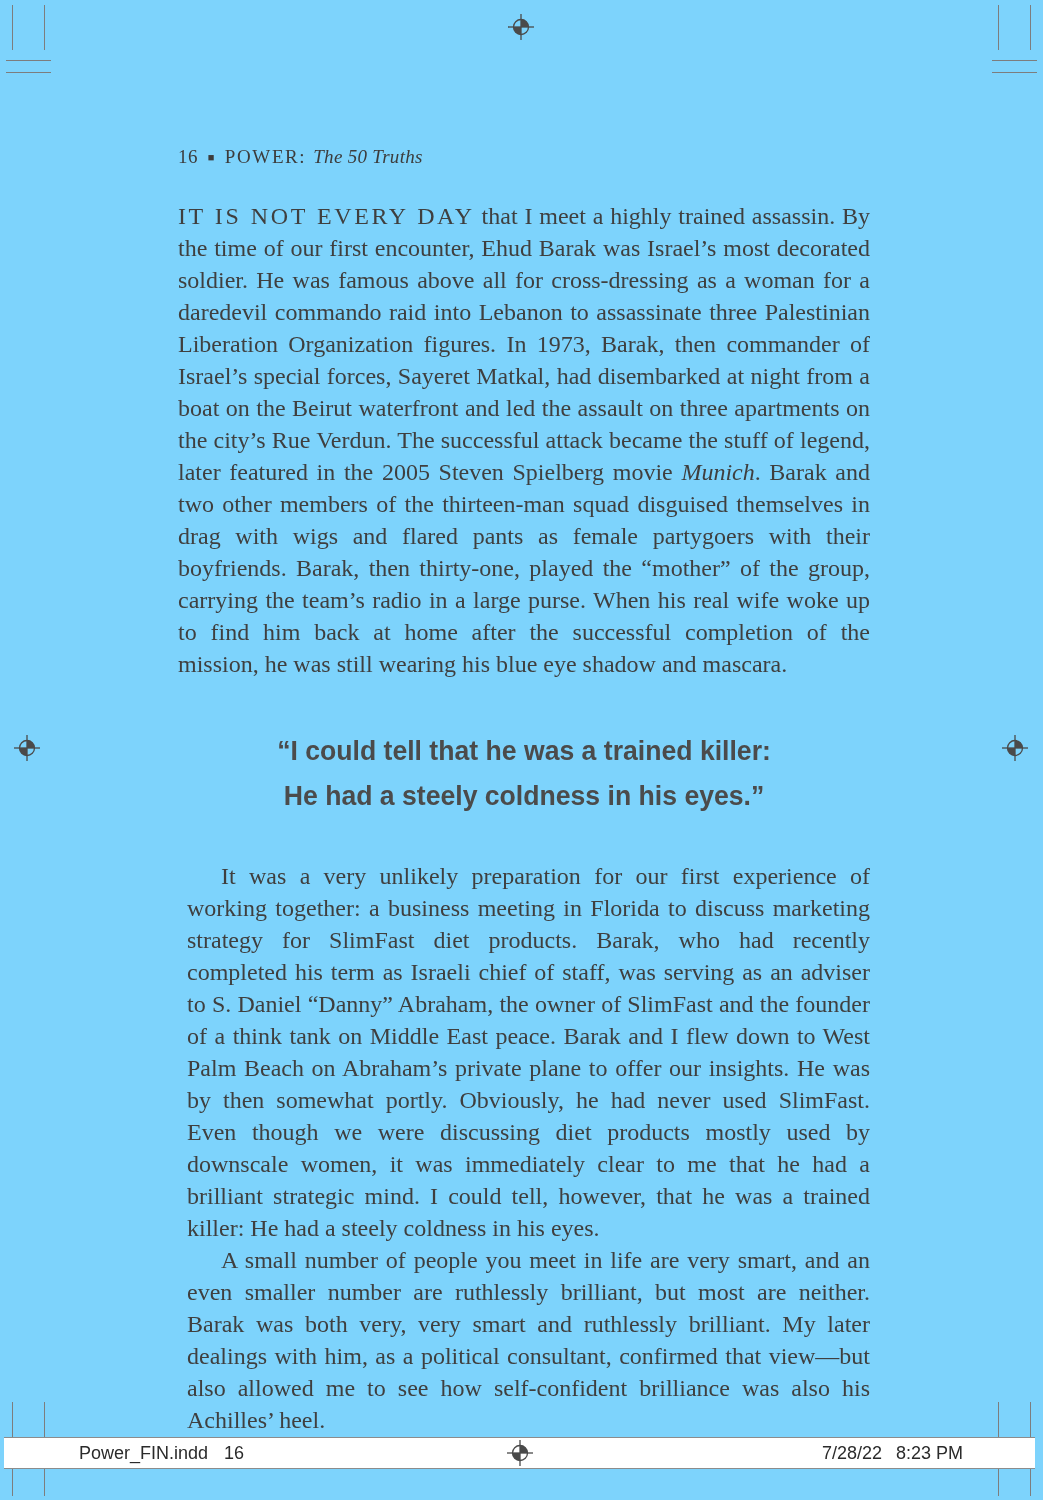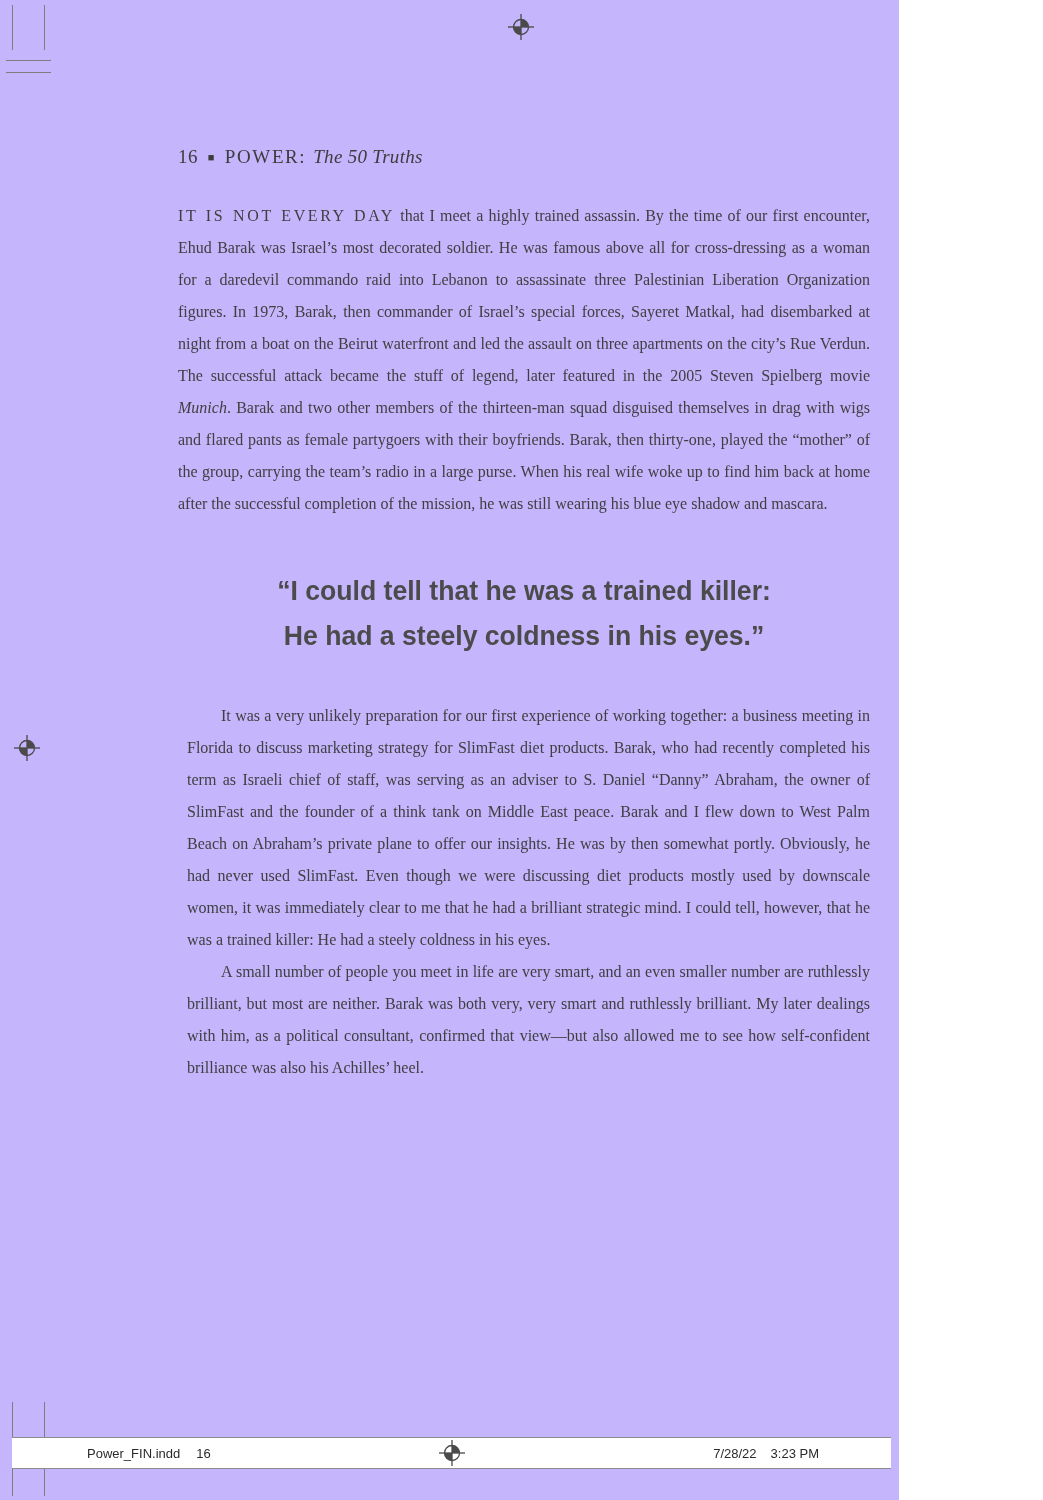--- a/index.html
+++ b/index.html
@@ -1,19 +1,19 @@
 <!DOCTYPE html>
 <html><head>
 <meta charset="utf-8">
 <style>
   html, body { margin:0; padding:0; background:#ffffff; }
   .page {
     position:relative;
-    width:899px; height:1500px;
-    background:#c4b5fd;
+    width:1043px; height:1500px;
+    background:#7dd3fc;
     overflow:hidden;
     font-family:"Liberation Serif", serif;
   }
 
   
   .mark { position:absolute; background:#7d7d7d; z-index:1; }
 
   
   .regmark { position:absolute; width:26px; height:26px; z-index:1; }
 
@@ -24,46 +24,46 @@
   }
   .running-header {
     font-size:19px; color:#3c3c3c; margin:0 0 32px 0;
     letter-spacing:0.4px; white-space:nowrap;
   }
   .running-header .sq { font-size:11px; vertical-align:2px; margin:0 10px; }
   .running-header .title { letter-spacing:1.6px; }
   .running-header .subtitle { font-style:italic; letter-spacing:0.3px; margin-left:7px; }
 
   .body-para {
-    font-size:16px; line-height:32px; text-align:justify;
+    font-size:24px; line-height:32px; text-align:justify;
     margin:0; color:#3f3f3f;
   }
   .lead-caps { letter-spacing:2.6px; }
   .movie { font-style:italic; }
   .indent { text-indent:34px;margin-left:9px; }
 
   .pull-quote {
     margin:48px 0 42px 0;
     text-align:center;
     font-family:"Liberation Sans", sans-serif;
     font-weight:700;
     font-size:28px; line-height:45px;
     color:#4b4b4b;
     transform:scaleX(0.95);
     transform-origin:center;
   }
 
   
   .footer-strip {
-    position:absolute; left:12px; right:8px; top:1437px; height:30px;
+    position:absolute; left:4px; right:8px; top:1437px; height:30px;
     background:#ffffff;
     border-top:1px solid #8c8c8c; border-bottom:1px solid #8c8c8c;
     display:flex; align-items:center;
     font-family:"Liberation Sans", sans-serif;
-    font-size:13px; color:#2b2b2b;
+    font-size:18px; color:#2b2b2b;
     z-index:2;
   }
   .slug-left  { margin-left:75px; white-space:nowrap; }
   .slug-right { margin-left:auto; margin-right:72px; white-space:nowrap; }
   .slug-page  { margin-left:16px; }
   .slug-time  { margin-left:14px; }
   .footer-reg { position:absolute; left:50%; top:50%; transform:translate(-50%,-50%); width:26px; height:26px; }
 </style>
 </head>
 <body>
@@ -135,16 +135,16 @@
     <span class="footer-reg">
       <svg width="26" height="26" viewBox="0 0 26 26">
         <line x1="13" y1="0" x2="13" y2="26" stroke="#4a4a4a" stroke-width="1.3"></line>
         <line x1="0" y1="13" x2="26" y2="13" stroke="#4a4a4a" stroke-width="1.3"></line>
         <circle cx="13" cy="13" r="7.5" fill="none" stroke="#4a4a4a" stroke-width="1.3"></circle>
         <path d="M13 5.5 A7.5 7.5 0 0 1 20.5 13 L13 13 Z" fill="#4a4a4a"></path>
         <path d="M13 20.5 A7.5 7.5 0 0 1 5.5 13 L13 13 Z" fill="#4a4a4a"></path>
       </svg>
     </span>
 
-    <span class="slug-right"><span>7/28/22</span><span class="slug-time">3:23 PM</span></span>
+    <span class="slug-right"><span>7/28/22</span><span class="slug-time">8:23 PM</span></span>
   </div>
 
 </div>
 
 </body></html>

